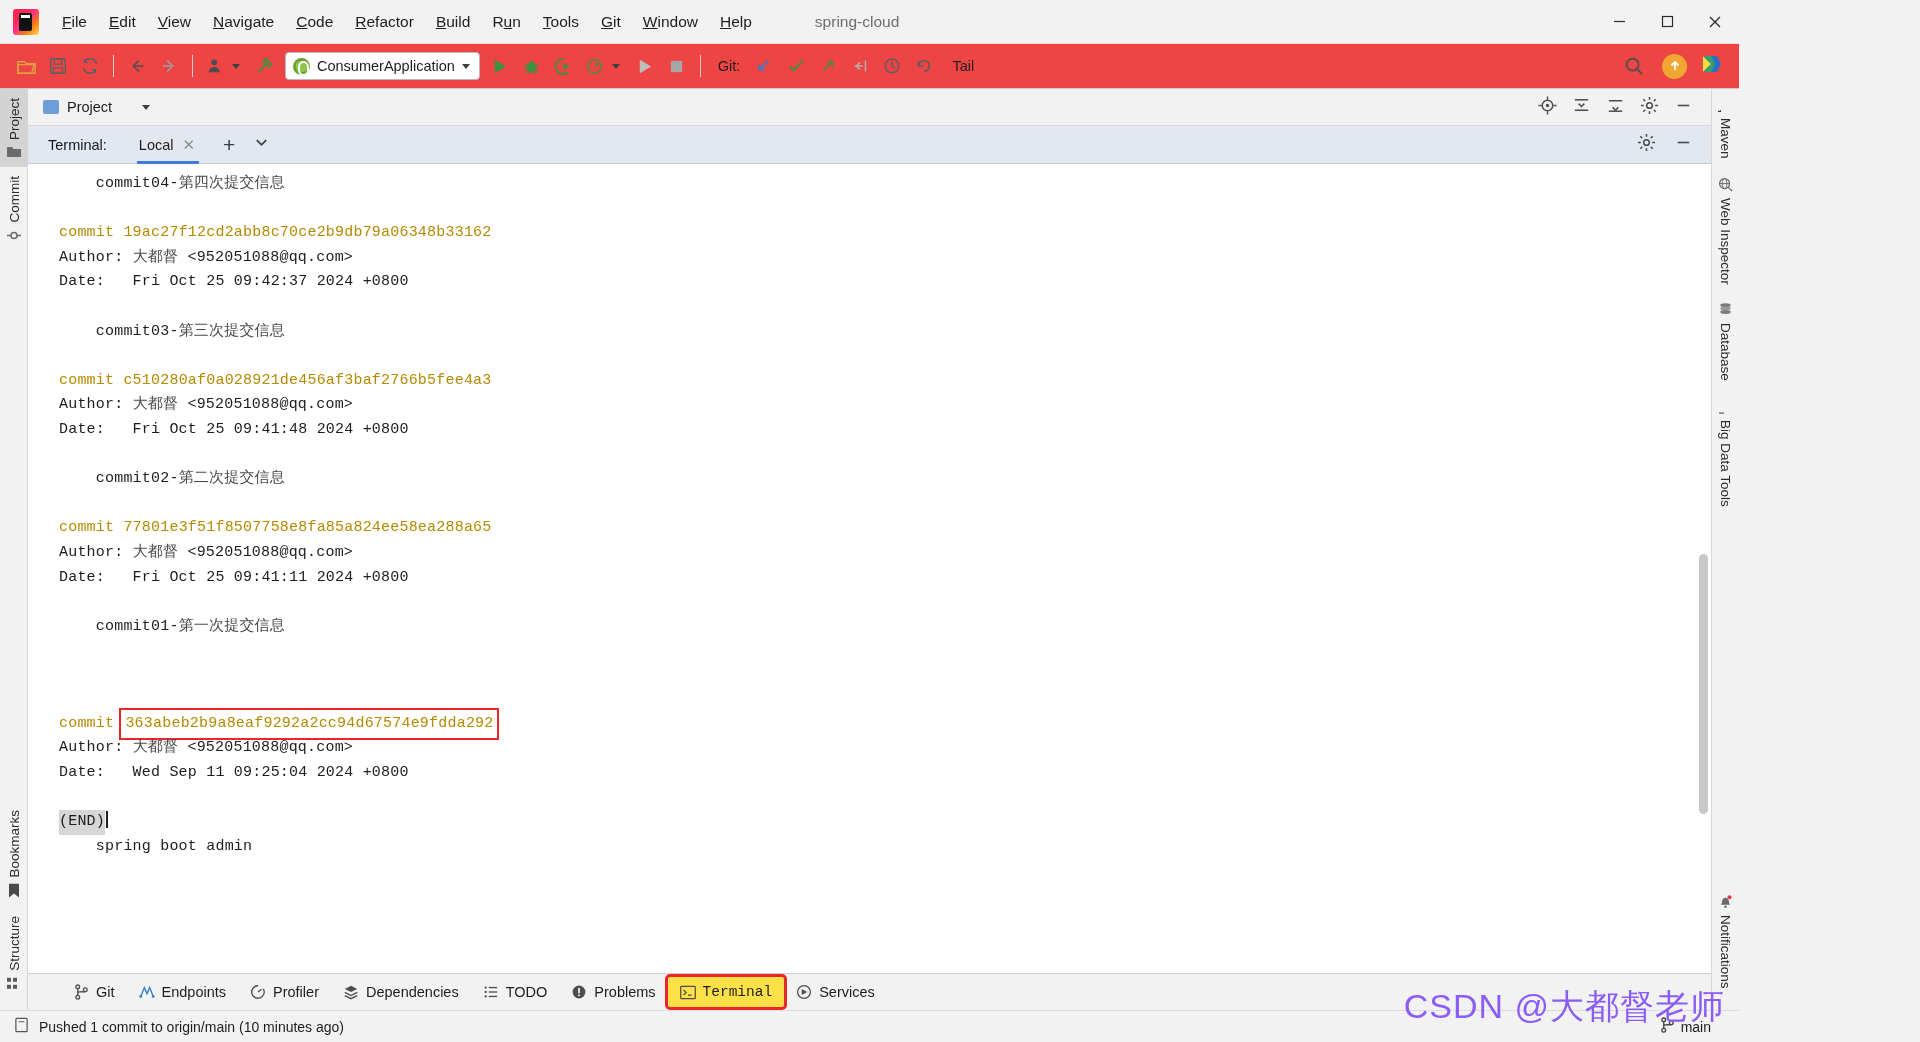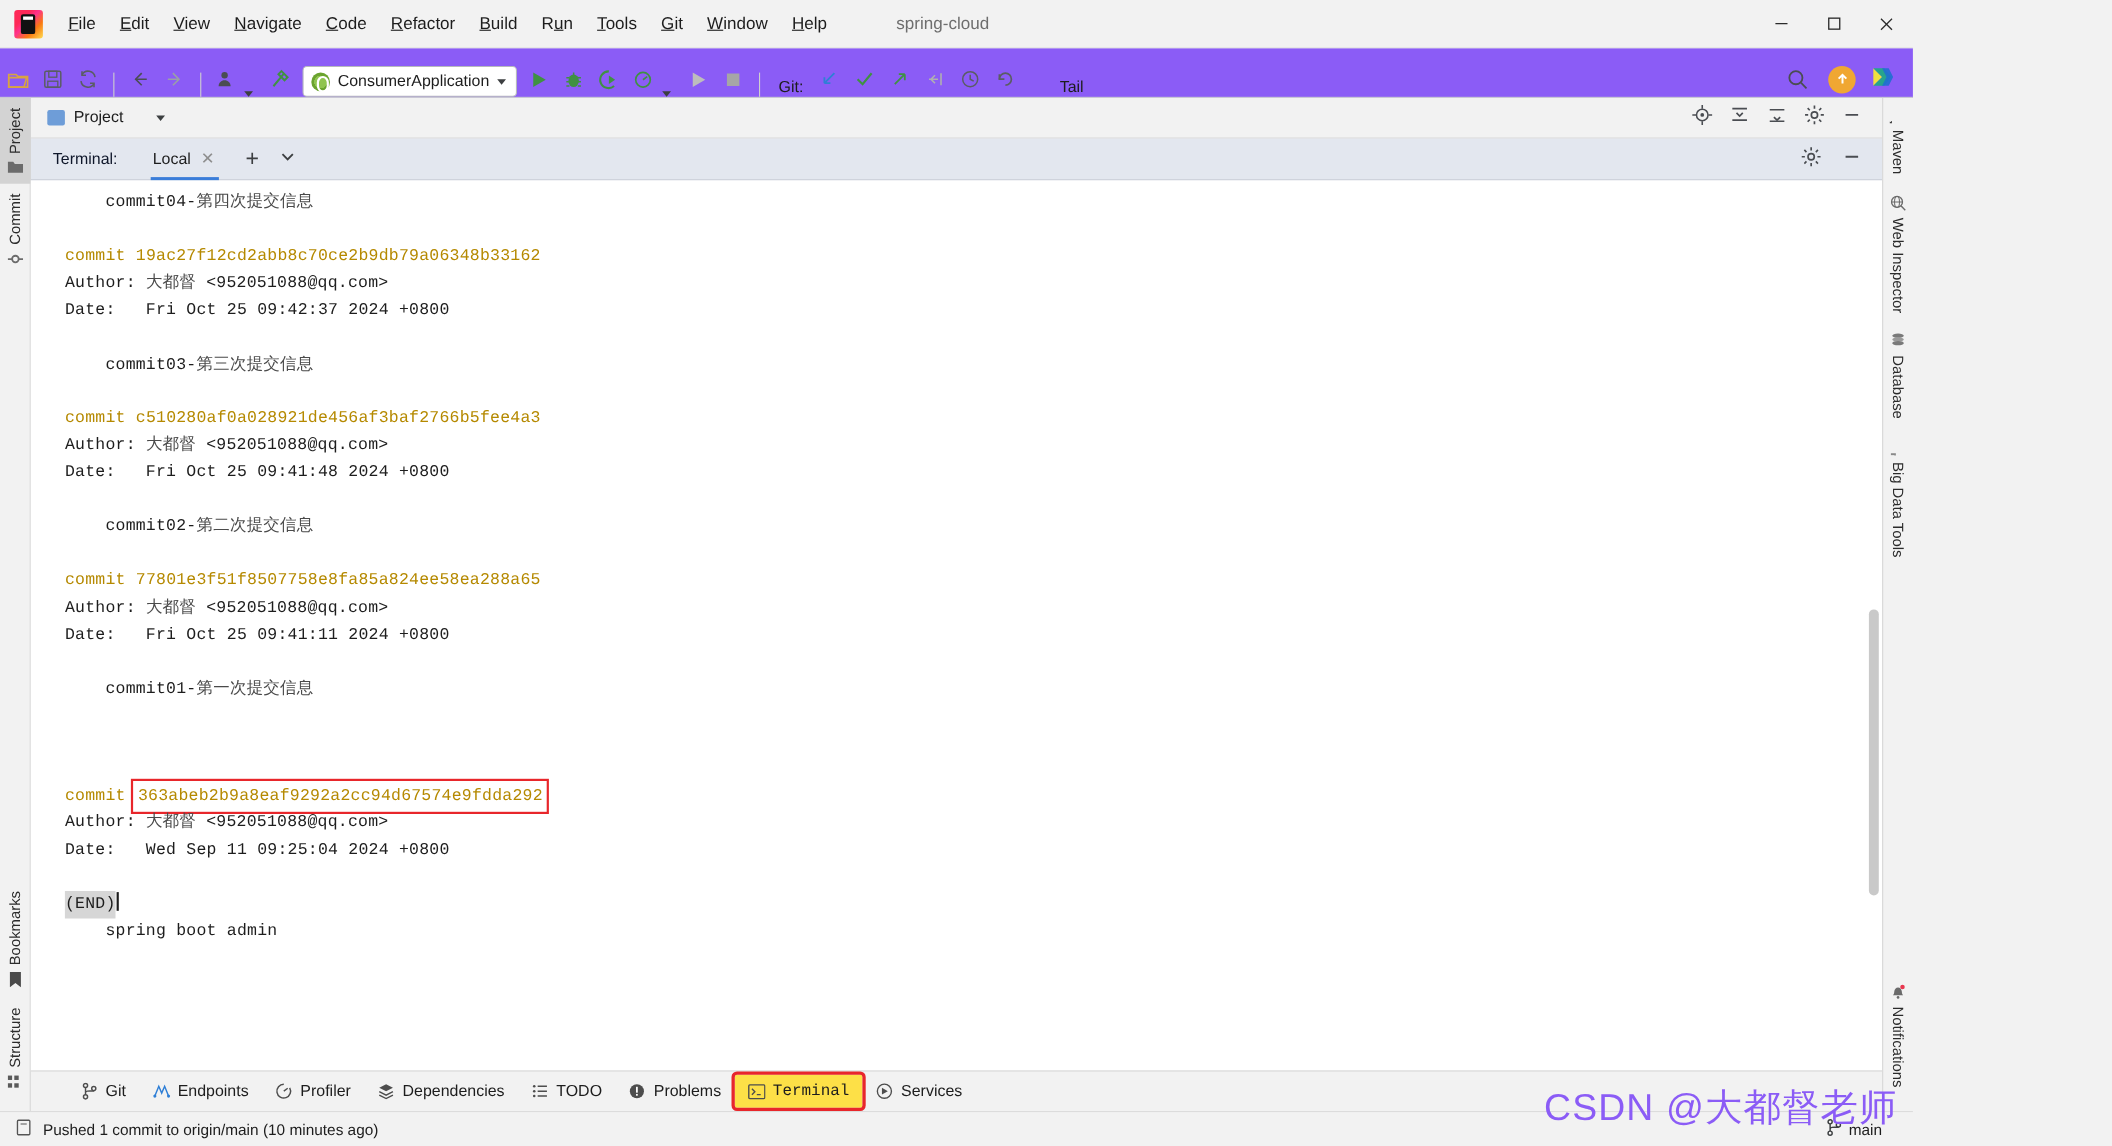--- a/index.html
+++ b/index.html
@@ -51,23 +51,23 @@
     margin-left: auto; display: flex; align-items: center; height: 44px;
   }
   .win-btn {
     width: 48px; height: 44px; display: flex; align-items: center; justify-content: center;
     color: #2b2b2b;
   }
   .win-btn svg { display: block; }
 
   
   .toolbar {
-    height: 45px; display: flex; align-items: flex-end;
-    background: #8b5cf6; border-bottom: 1px solid #c9cccf;
-    flex: none;
+    height: 45px; display: flex; align-items: center;
+    background: #ef4444; border-bottom: 1px solid #c9cccf;
+    padding-left: 10px; flex: none;
   }
   .tb-btn {
     width: 32px; height: 32px; display: flex; align-items: center; justify-content: center;
     color: #5a5d63; border-radius: 3px; flex: none;
   }
   .tb-sep { width: 1px; height: 22px; background: #cfcfcf; margin: 0 7px; flex: none; }
   .tb-gap { width: 9px; flex: none; }
   .runcfg {
     display: flex; align-items: center; gap: 7px;
     height: 28px; padding: 0 9px 0 7px;
@@ -78,21 +78,21 @@
     width: 17px; height: 17px; border-radius: 50%;
     background: radial-gradient(circle at 50% 50%, #8fc44f 0 48%, #6aa32e 49% 100%);
     position: relative;
   }
   .runcfg .sb-ico::after {
     content:""; position:absolute; left:5px; top:3px; width:7px; height:11px;
     border:2px solid #fff; border-radius:50%/40%;
   }
   .caret-d { width:0;height:0;border-left:4.5px solid transparent;border-right:4.5px solid transparent;border-top:5px solid #3c3f41; }
   .git-label { font-size: 14.5px; color: #1d1d1d; margin: 0 8px 0 10px; }
-  .tail-label { font-size: 14.5px; color: #1d1d1d; margin-left: 33px; }
+  .tail-label { font-size: 14.5px; color: #1d1d1d; margin-left: 12px; }
   .tb-right { margin-left: auto; display: flex; align-items: center; gap: 12px; padding-right: 16px; }
   .updt {
     width: 25px; height: 25px; border-radius: 50%; background: #f0a732;
     display: flex; align-items: center; justify-content: center; color: #fff;
   }
 
   
   .body-row { flex: 1 1 auto; display: flex; min-height: 0; }
 
   .vstrip {

